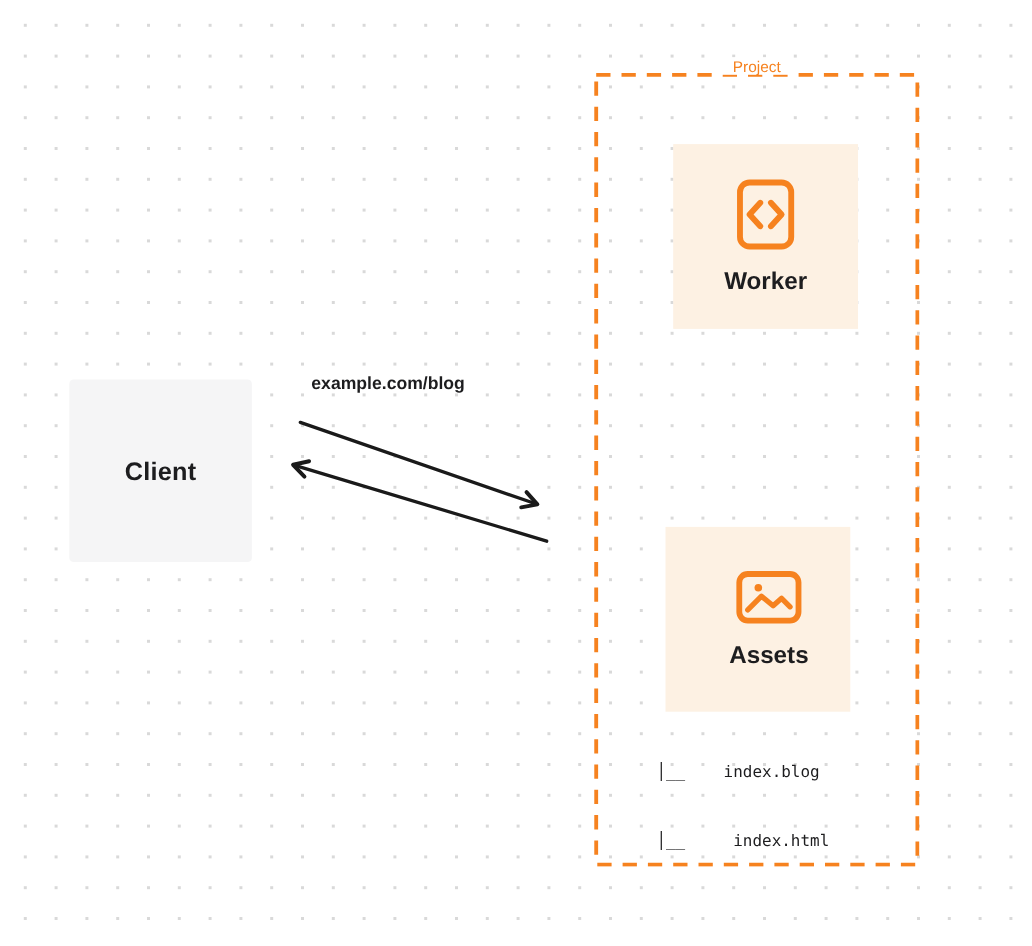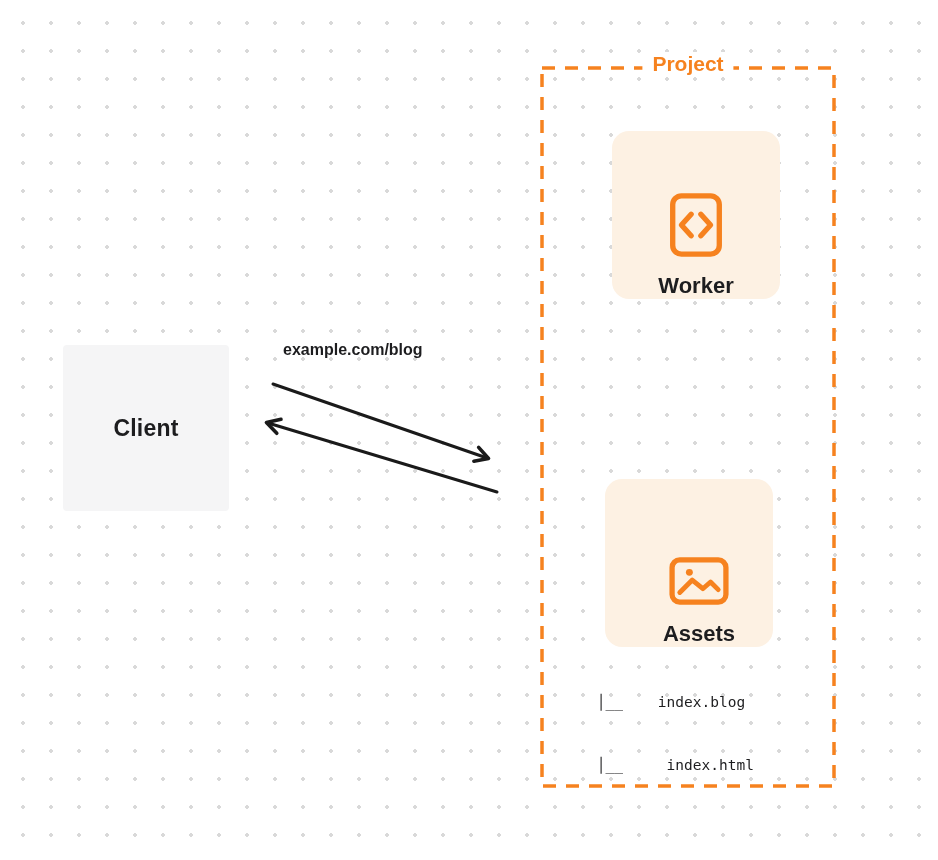--- a/index.html
+++ b/index.html
@@ -45,29 +45,29 @@
   .arrows{position:absolute;left:255px;top:372px;}
   
   .project-box{
     position:absolute;left:540px;top:66px;width:296px;height:722px;
   }
   .project-border{position:absolute;left:0;top:0;}
   .project-label{
     position:absolute;top:-14px;left:50%;transform:translateX(-50%);
     background:#ffffff;
     padding:0 10px;
-    font-size:21px;font-weight:bold;color:var(--accent);
+    font-size:14px;font-weight:normal;color:var(--accent);
     white-space:nowrap;
   }
   
   .card{
     position:absolute;width:168px;height:168px;
     background:var(--card_bg);
-    border-radius:17px;
-    display:flex;flex-direction:column;align-items:center;justify-content:flex-end;
+    border-radius:0;
+    display:flex;flex-direction:column;align-items:center;justify-content:center;
     gap:15px;
   }
   .worker-card{left:72px;top:65px;}
   .assets-card{left:65px;top:413px;padding-left:20px;}
   .card-label{
     font-size:22px;font-weight:bold;color:var(--text);
   }
   .card-icon{display:block;}
   
   .file-tree{

